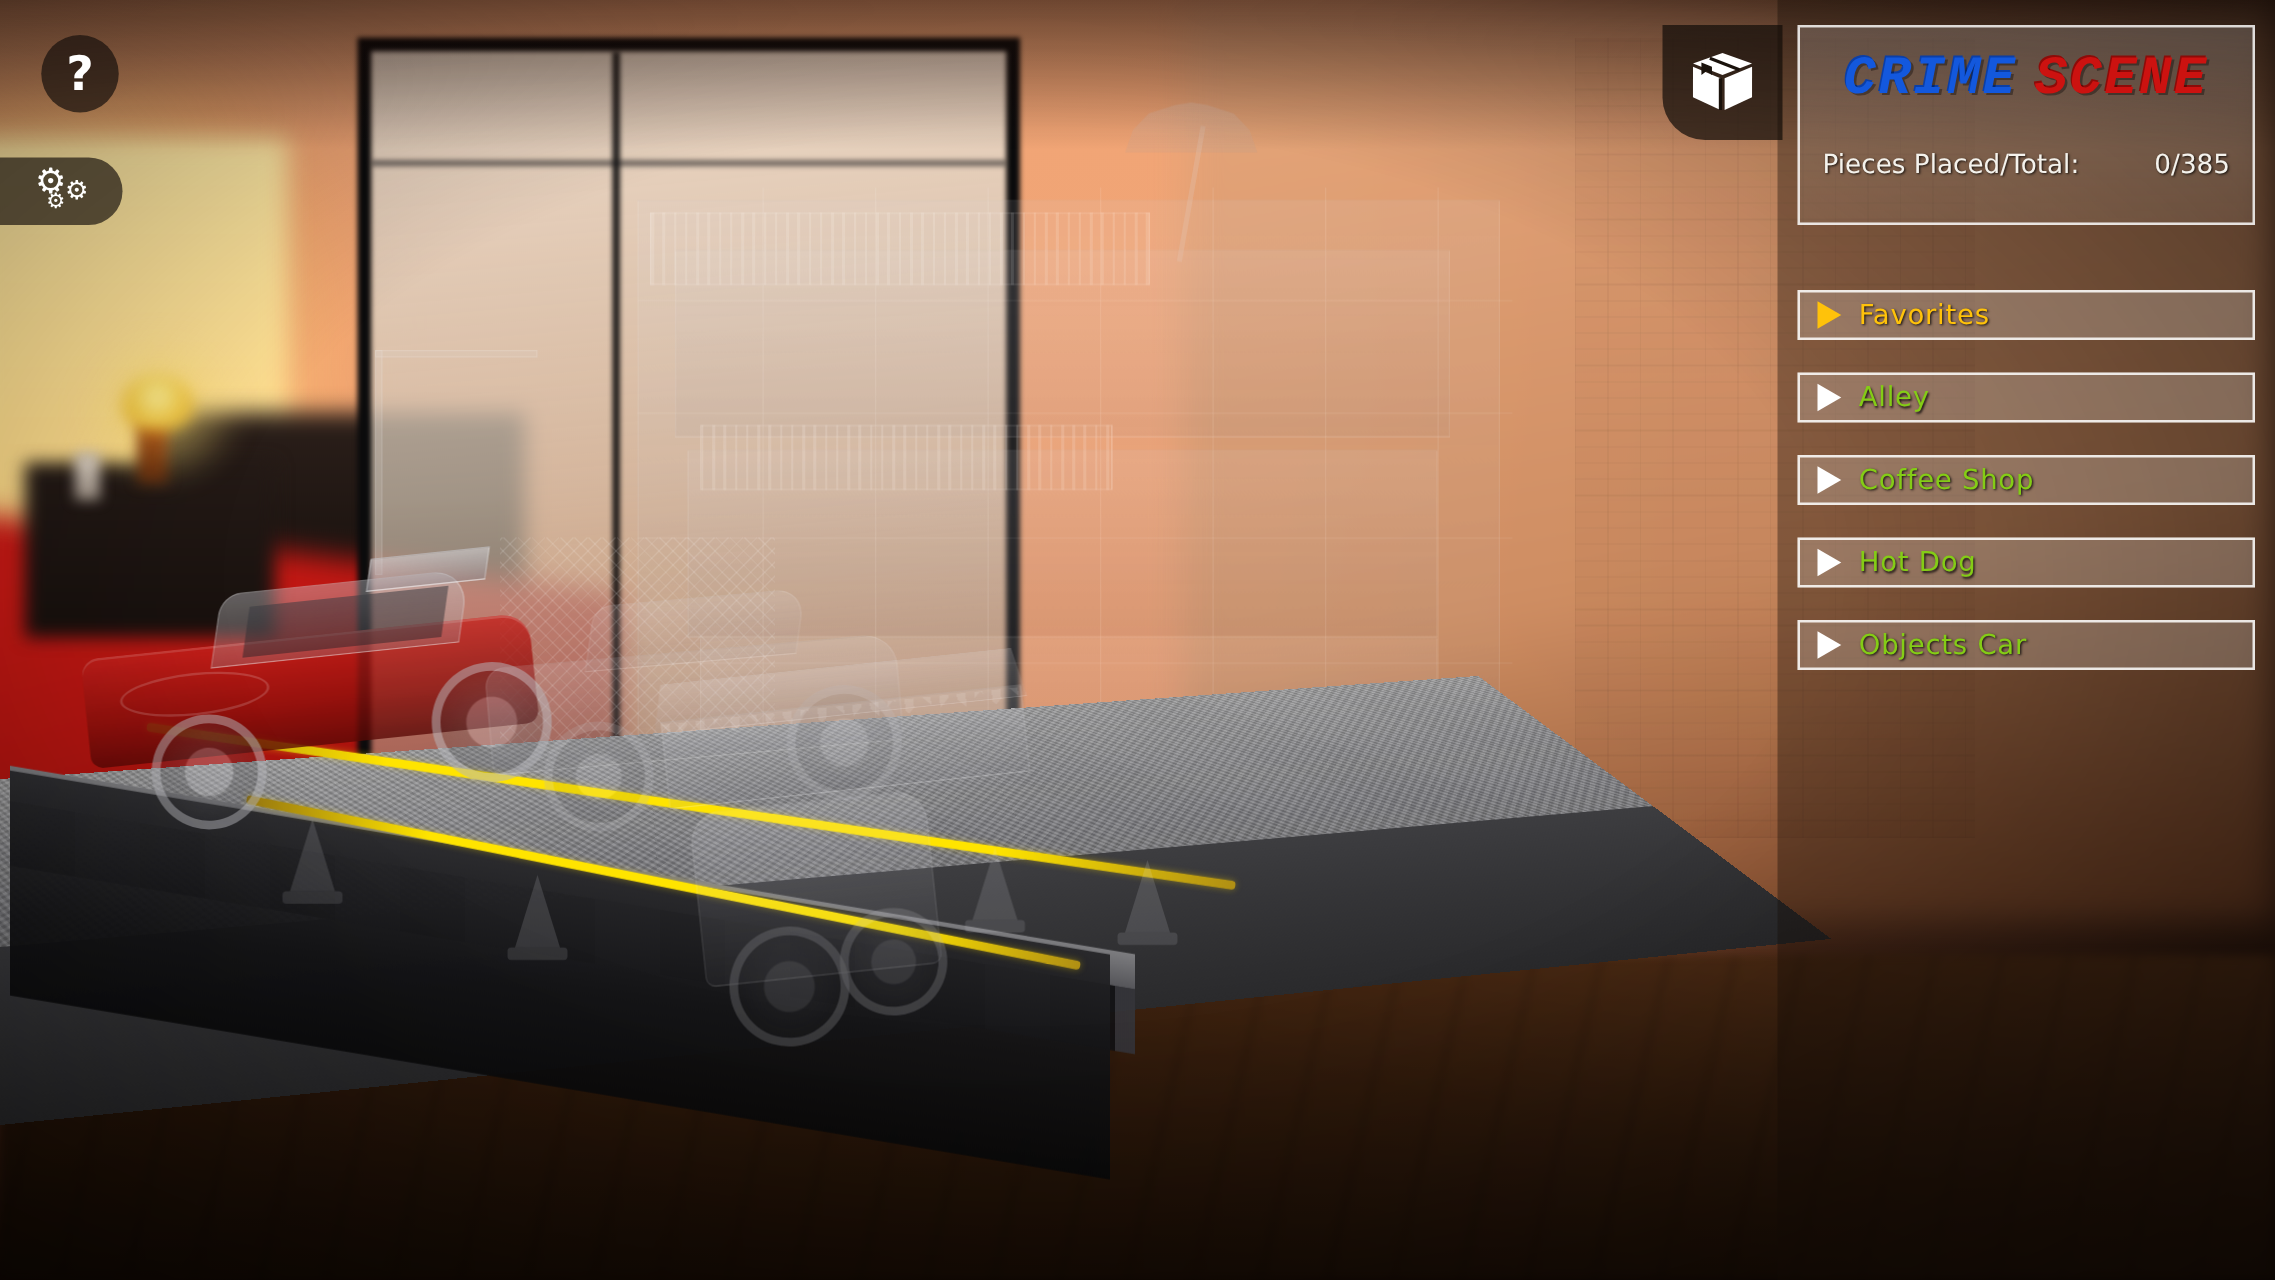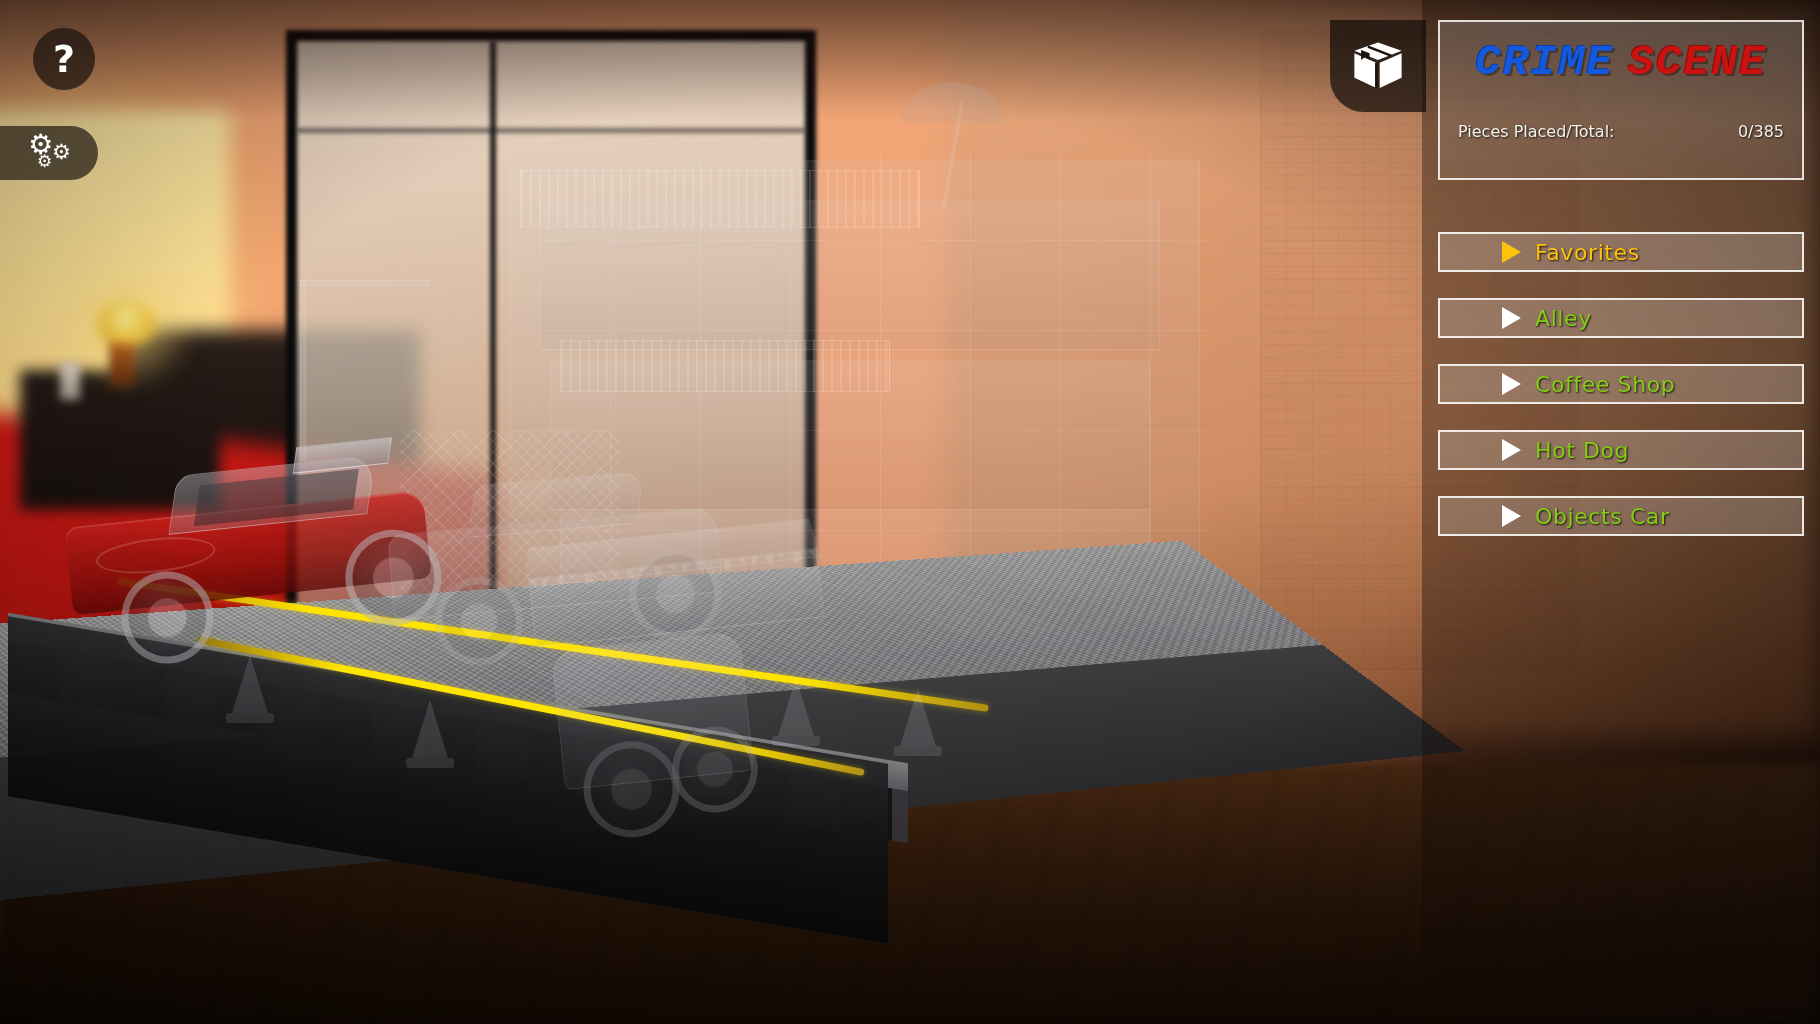--- a/index.html
+++ b/index.html
@@ -383,21 +383,21 @@
     font-family:Liberation Mono, monospace;
     font-size:43px; font-weight:bold; font-style:italic;
     letter-spacing:2px;
   }
   .title .c1{ color:#1358dd; text-shadow:2px 2px 0 rgba(0,0,0,.35), -1px -1px 0 #0b3fa8; }
   .title .c2{ color:#cc1210; text-shadow:2px 2px 0 rgba(0,0,0,.35), -1px -1px 0 #8d0b08; margin-left:14px; }
 
   .row-pieces{
     position:absolute; left:18px; right:18px; top:94px; height:30px;
     display:flex; align-items:center; justify-content:space-between;
-    color:#f4f2ec; font-size:16px;
+    color:#f4f2ec; font-size:21px;
     text-shadow:1px 1px 2px rgba(0,0,0,.8);
     text-align:center;
   }
   .row-mesh{
     position:absolute; left:18px; right:18px; top:126px; height:28px;
     display:flex; align-items:center; gap:9px;
     color:#f4f2ec; font-size:21px; text-shadow:1px 1px 2px rgba(0,0,0,.8);
   }
   .mesh-label{ flex:0 0 auto; }
   .arrow-btn{
@@ -410,21 +410,21 @@
     flex:1 1 auto; height:26px; line-height:26px; text-align:center;
     background:rgba(255,255,255,.26); color:#fff; font-size:20px;
     cursor:pointer; text-shadow:1px 1px 2px rgba(0,0,0,.7);
   }
 
   .cat-list{ position:absolute; left:16px; top:232px; width:366px; }
   .cat{
     position:relative; height:40px; margin-bottom:26px;
     border:2px solid rgba(255,255,255,.85);
     background:rgba(255,255,255,.20);
-    display:flex; align-items:center; cursor:pointer;padding-left:48px;
+    display:flex; align-items:center; cursor:pointer;
   }
   .cat .tri{
     flex:0 0 auto; margin-left:14px; margin-right:14px;
     width:0; height:0;
     border-top:11px solid transparent; border-bottom:11px solid transparent;
     border-left:19px solid #ffffff;
   }
   .cat .lbl{
     color:#84cc16; font-size:22px; letter-spacing:.6px;
     text-shadow:1px 1px 2px rgba(0,0,0,.85);

